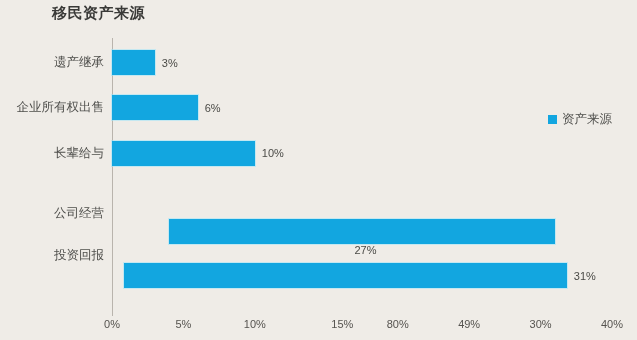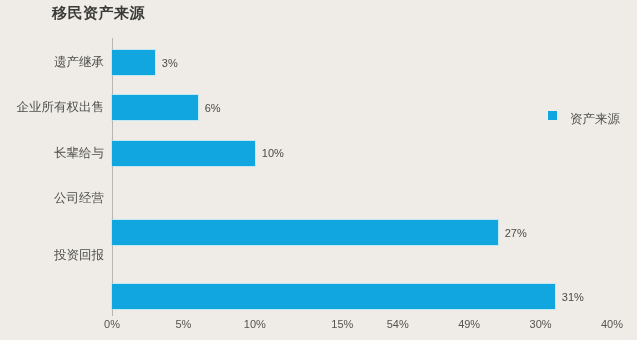--- a/index.html
+++ b/index.html
@@ -103,21 +103,22 @@
     color: #55534f;
     white-space: nowrap;
   }
 
   
   #legend {
     position: absolute;
     left: 548px;
     top: 111px;
     display: flex;
-    gap: 13px;
+    align-items: center;
+    gap: 5px;
   }
   #legend-swatch {
     width: 9px;
     height: 9px;
     background: #12a6e0;
     flex: 0 0 auto;
   }
   #legend-label {
     font-size: 12.5px;
     color: #4f4f4c;
@@ -128,53 +129,53 @@
 <body style="background: rgb(239, 236, 231);">
 
 <div id="chart-title">移民资产来源</div>
 
 <div id="y-axis-line"></div>
 
 <div id="cat-labels">
     <div class="cat-label-item" style="top: 0px; height: 45.3333px; padding-left: 16px;">遗产继承</div>
     <div class="cat-label-item" style="top: 90.6667px; height: 45.3333px;">长辈给与</div>
     <div class="cat-label-item" style="top: 45.3333px; height: 45.3333px;">企业所有权出售</div>
-    <div class="cat-label-item" style="top: 136px; height: 45.3333px;">公司经营</div>
+    <div class="cat-label-item" style="top: 151px; height: 45.3333px;">公司经营</div>
     <div class="cat-label-item" style="top: 193px; height: 45.3333px;">投资回报</div>
   </div>
 
 <div id="plot-area">
     <div class="bar-row" style="top: 0px; height: 45.3333px;">
       <div class="bar" style="width: 42.8571px; background: rgb(18, 166, 224);"></div>
       <span class="bar-value">3%</span>
     </div>
     <div class="bar-row" style="top: 45.3333px; height: 45.3333px;">
       <div class="bar" style="width: 85.7143px; background: rgb(18, 166, 224);"></div>
       <span class="bar-value">6%</span>
     </div>
     <div class="bar-row" style="top: 90.6667px; height: 45.3333px;">
       <div class="bar" style="width: 142.857px; background: rgb(18, 166, 224);"></div>
       <span class="bar-value">10%</span>
     </div>
-    <div class="bar-row" style="top: 170px; height: 45.3333px;">
+    <div class="bar-row" style="top: 179px; height: 45.3333px; flex-direction: column;">
       <div class="bar" style="width: 385.714px; background: rgb(18, 166, 224);"></div>
       <span class="bar-value">27%</span>
     </div>
-    <div class="bar-row" style="top: 234px; height: 45.3333px;">
+    <div class="bar-row" style="top: 213px; height: 45.3333px; padding-left: 12px;">
       <div class="bar" style="width: 442.857px; background: rgb(18, 166, 224);"></div>
       <span class="bar-value">31%</span>
     </div>
   </div>
 
 <div id="x-axis">
     <div class="x-tick" style="left: 0px;">0%</div>
     <div class="x-tick" style="left: 71.4286px;">5%</div>
     <div class="x-tick" style="left: 142.857px;">10%</div>
     <div class="x-tick" style="left: 214.286px; margin-left: 16px;">15%</div>
-    <div class="x-tick" style="left: 285.714px;">54%</div>
+    <div class="x-tick" style="left: 285.714px;">80%</div>
     <div class="x-tick" style="left: 357.143px;">49%</div>
     <div class="x-tick" style="left: 428.571px; text-align: center;">30%</div>
     <div class="x-tick" style="left: 500px;">40%</div>
   </div>
 
 <div id="legend">
   <span id="legend-swatch" style="background: rgb(18, 166, 224);"></span>
   <span id="legend-label">资产来源</span>
 </div>
 

